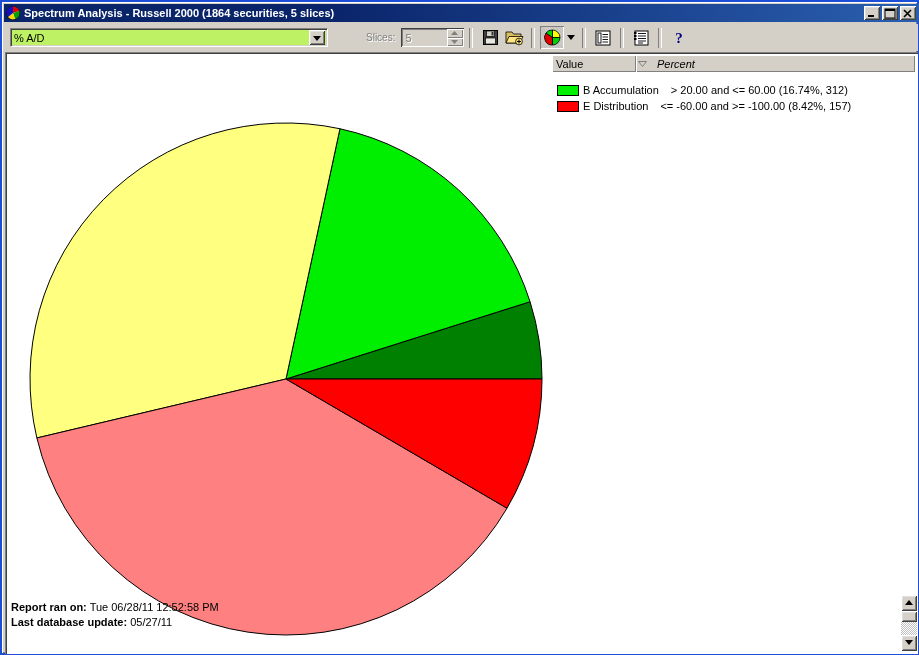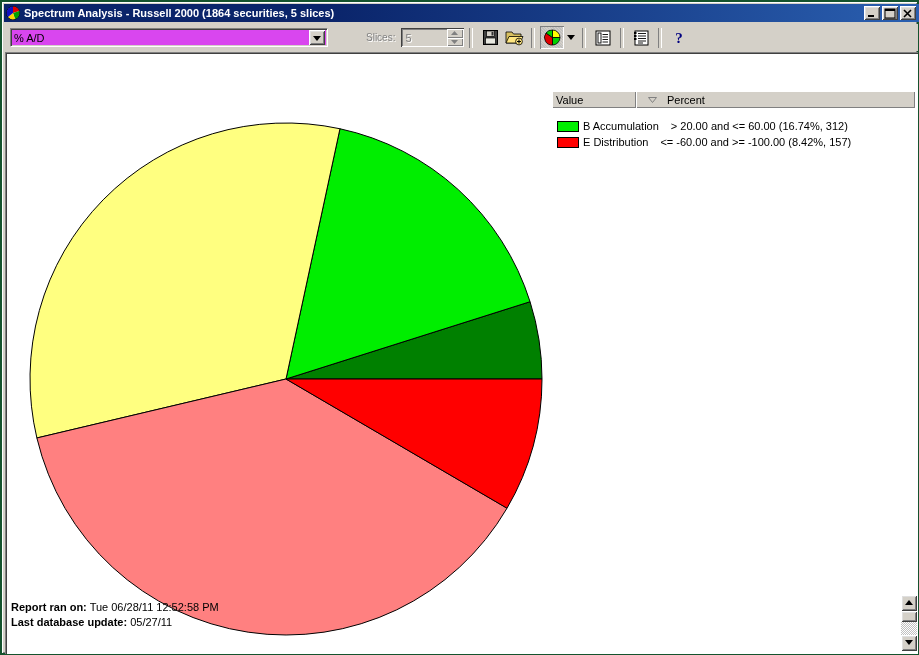--- a/index.html
+++ b/index.html
@@ -12,21 +12,21 @@
     font-size: 11px;
     overflow: hidden;
     -webkit-font-smoothing: none;
   }
 
   
   #window {
     position: absolute; left:0; top:0;
     width: 919px; height: 655px;
     background: #d4d0c8;
-    border: 2px solid #14532d;
+    border: 2px solid #1d4ed8;
     box-sizing: border-box;
     box-shadow: inset 1px 1px 0 #ffffff, inset -1px -1px 0 #808080;
   }
 
   
   #titlebar {
     position: absolute; left: 2px; top: 2px;
     width: 915px; height: 18px;
     background: linear-gradient(to right, #0a246a 0%, #0a246a 35%, #2a5fb0 100%);
     display: flex; align-items: center;
@@ -57,21 +57,21 @@
   
   #toolbar {
     position: absolute; left: 3px; top: 22px;
     width: 913px; height: 27px;
     background: #d4d0c8;
     display: flex; align-items: center;
   }
   #combo {
     margin-left: 5px;
     width: 318px; height: 19px;
-    background: #d946ef;
+    background: #bef264;
     border: 1px solid;
     border-color: #808080 #ffffff #ffffff #808080;
     box-shadow: inset 1px 1px 0 #404040, inset -1px -1px 0 #d4d0c8;
     display: flex; align-items: center;
     box-sizing: border-box;
     position: relative;
   }
   #combo-value {
     flex: 1 1 auto; padding-left: 3px; font-size: 11px; color: #000;
     white-space: nowrap; overflow: hidden;
@@ -149,31 +149,30 @@
   #pie-wrap { position: absolute; left: 0; top: 0; width: 548px; height: 602px; }
 
   
   #legend {
     position: absolute; left: 547px; top: 3px;
     width: 363px; height: 103px;
   }
   #legend-header {
     display: flex; height: 25px; width: 100%;
     box-sizing: border-box;
-    margin-top: 36px;
   }
   .lh-cell {
     background: #d4d0c8;
     box-shadow: inset 1px 1px 0 #ffffff, inset -1px -1px 0 #808080;
     display: flex; align-items: center;
     font-size: 11px; color: #000; box-sizing: border-box;
     height: 17px;
   }
   #lh-value { width: 84px; padding-left: 4px; }
-  #lh-percent { flex: 1 1 auto; padding-left: 12px; }
+  #lh-percent { flex: 1 1 auto; padding-left: 2px; font-style: italic; }
   #sort-arrow { margin-right: 10px; display: inline-flex; align-items: center; }
   #legend-rows { padding-top: 2px; }
   .legend-row {
     display: flex; align-items: center;
     height: 16px; font-size: 11px; color: #000;
     white-space: nowrap;
   }
   .swatch {
     width: 22px; height: 11px; margin-left: 5px; margin-right: 4px;
     border: 1px solid #000000; box-sizing: border-box;

